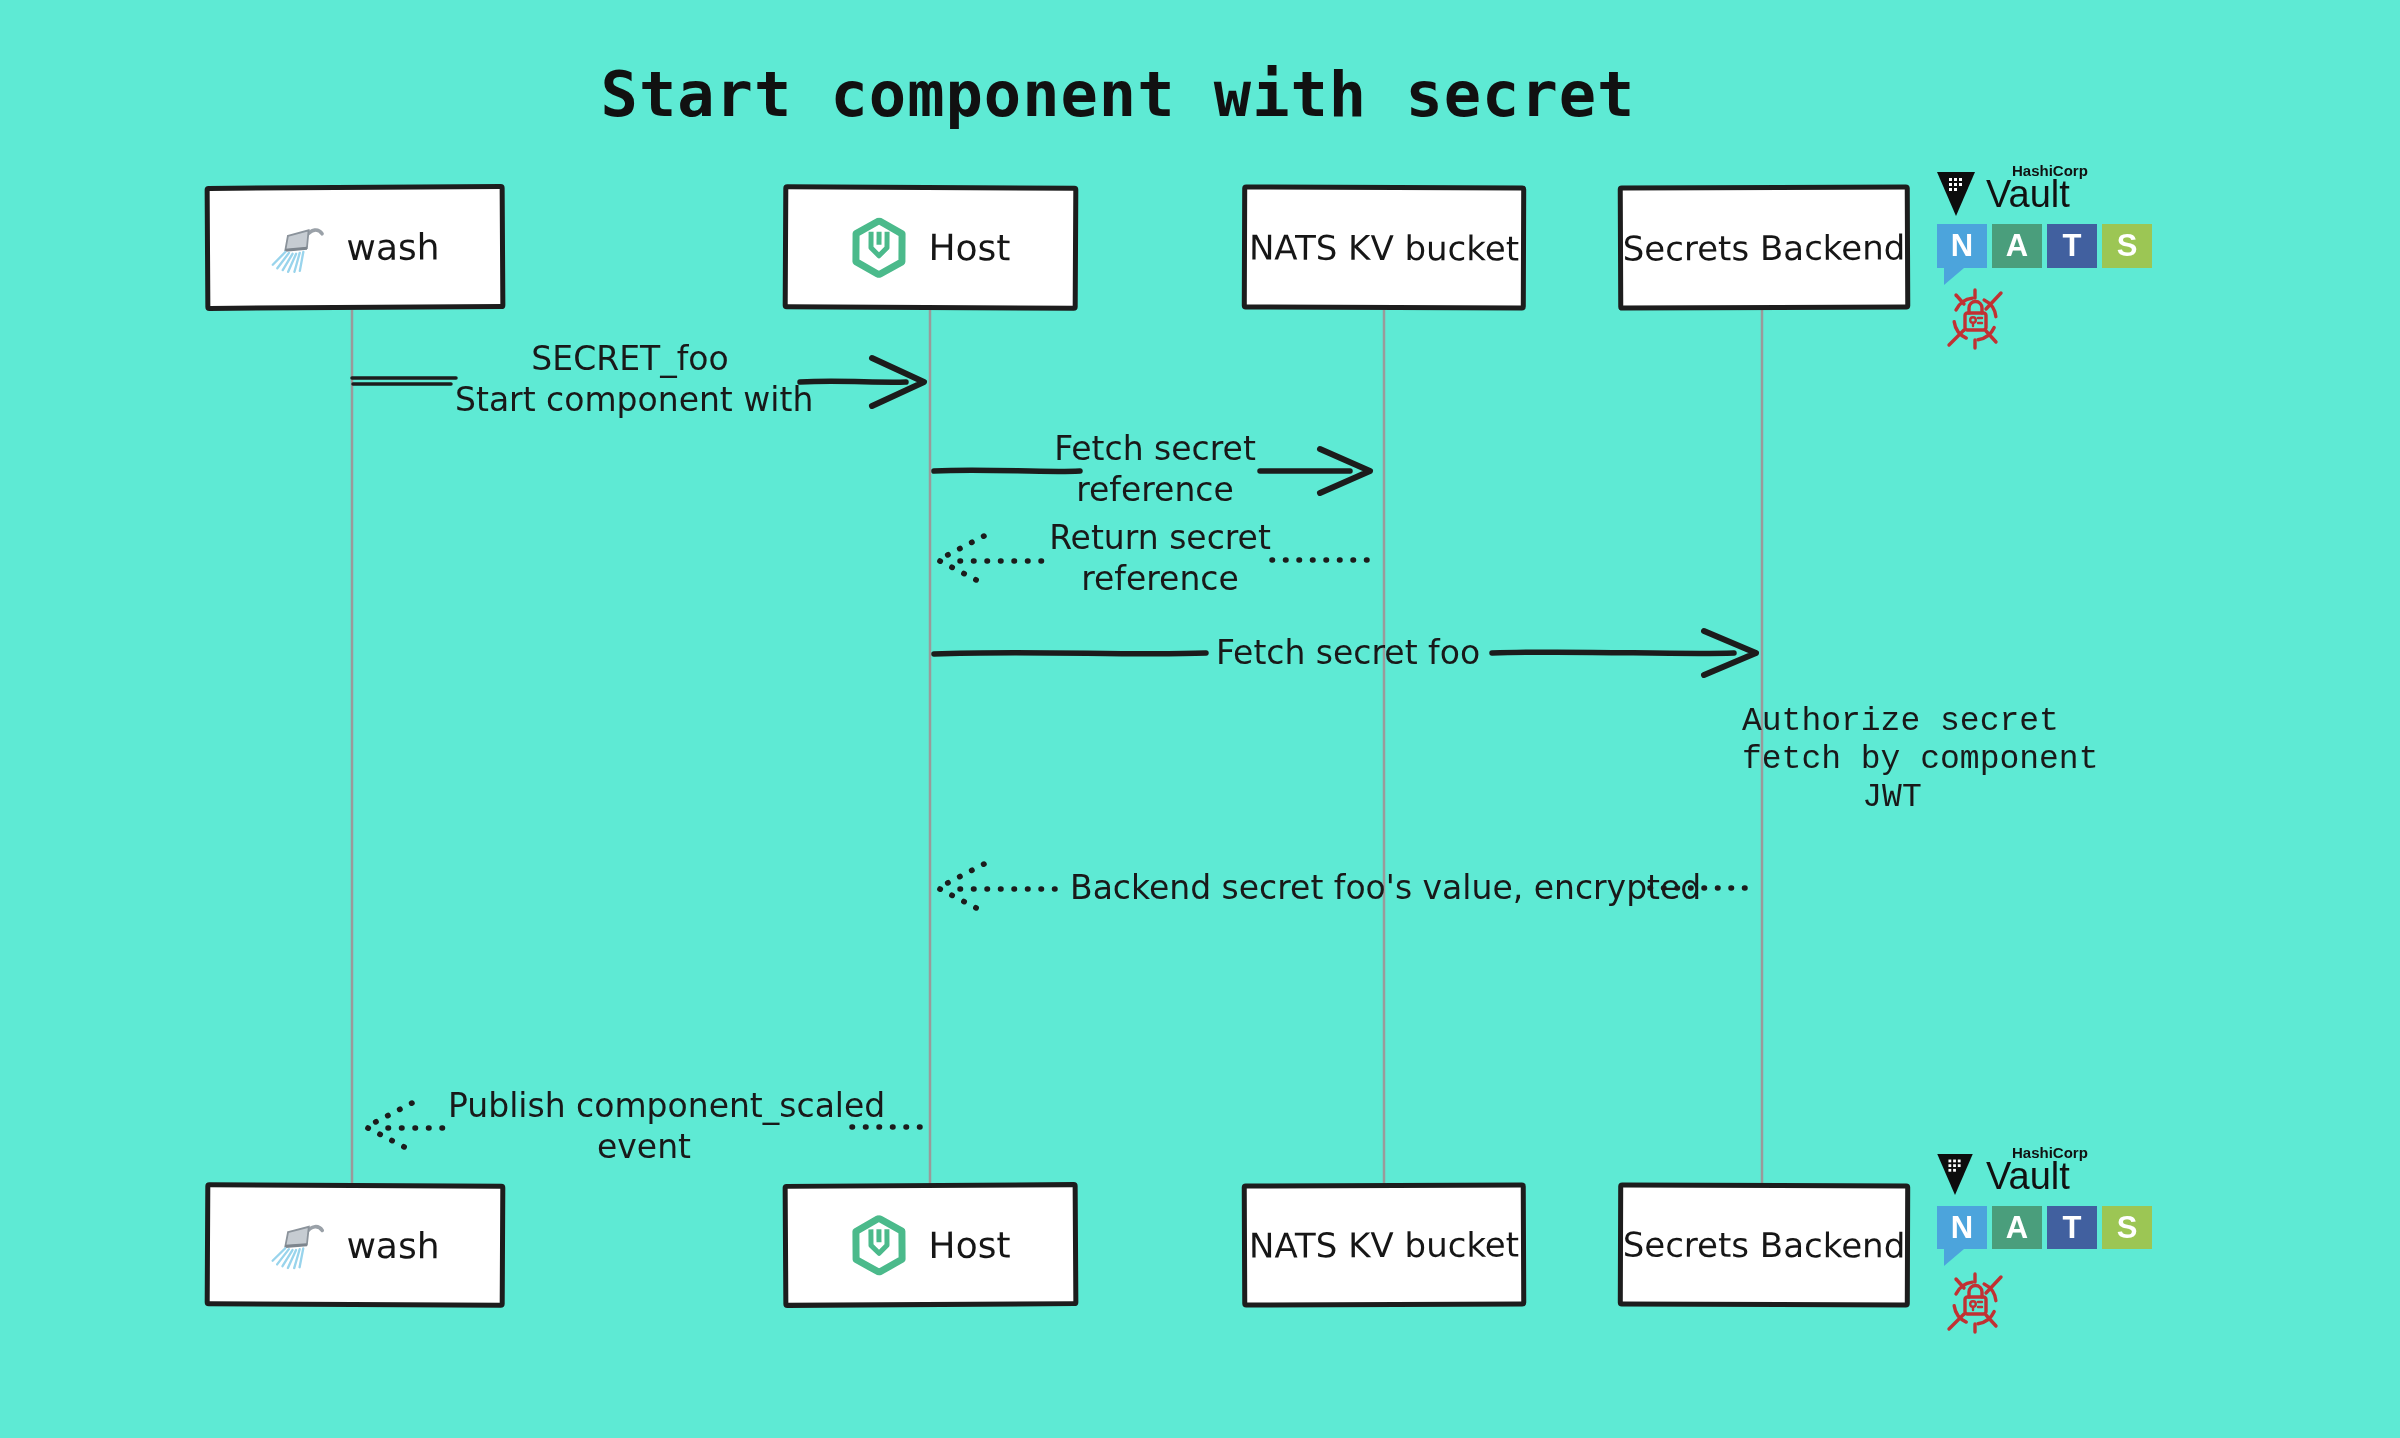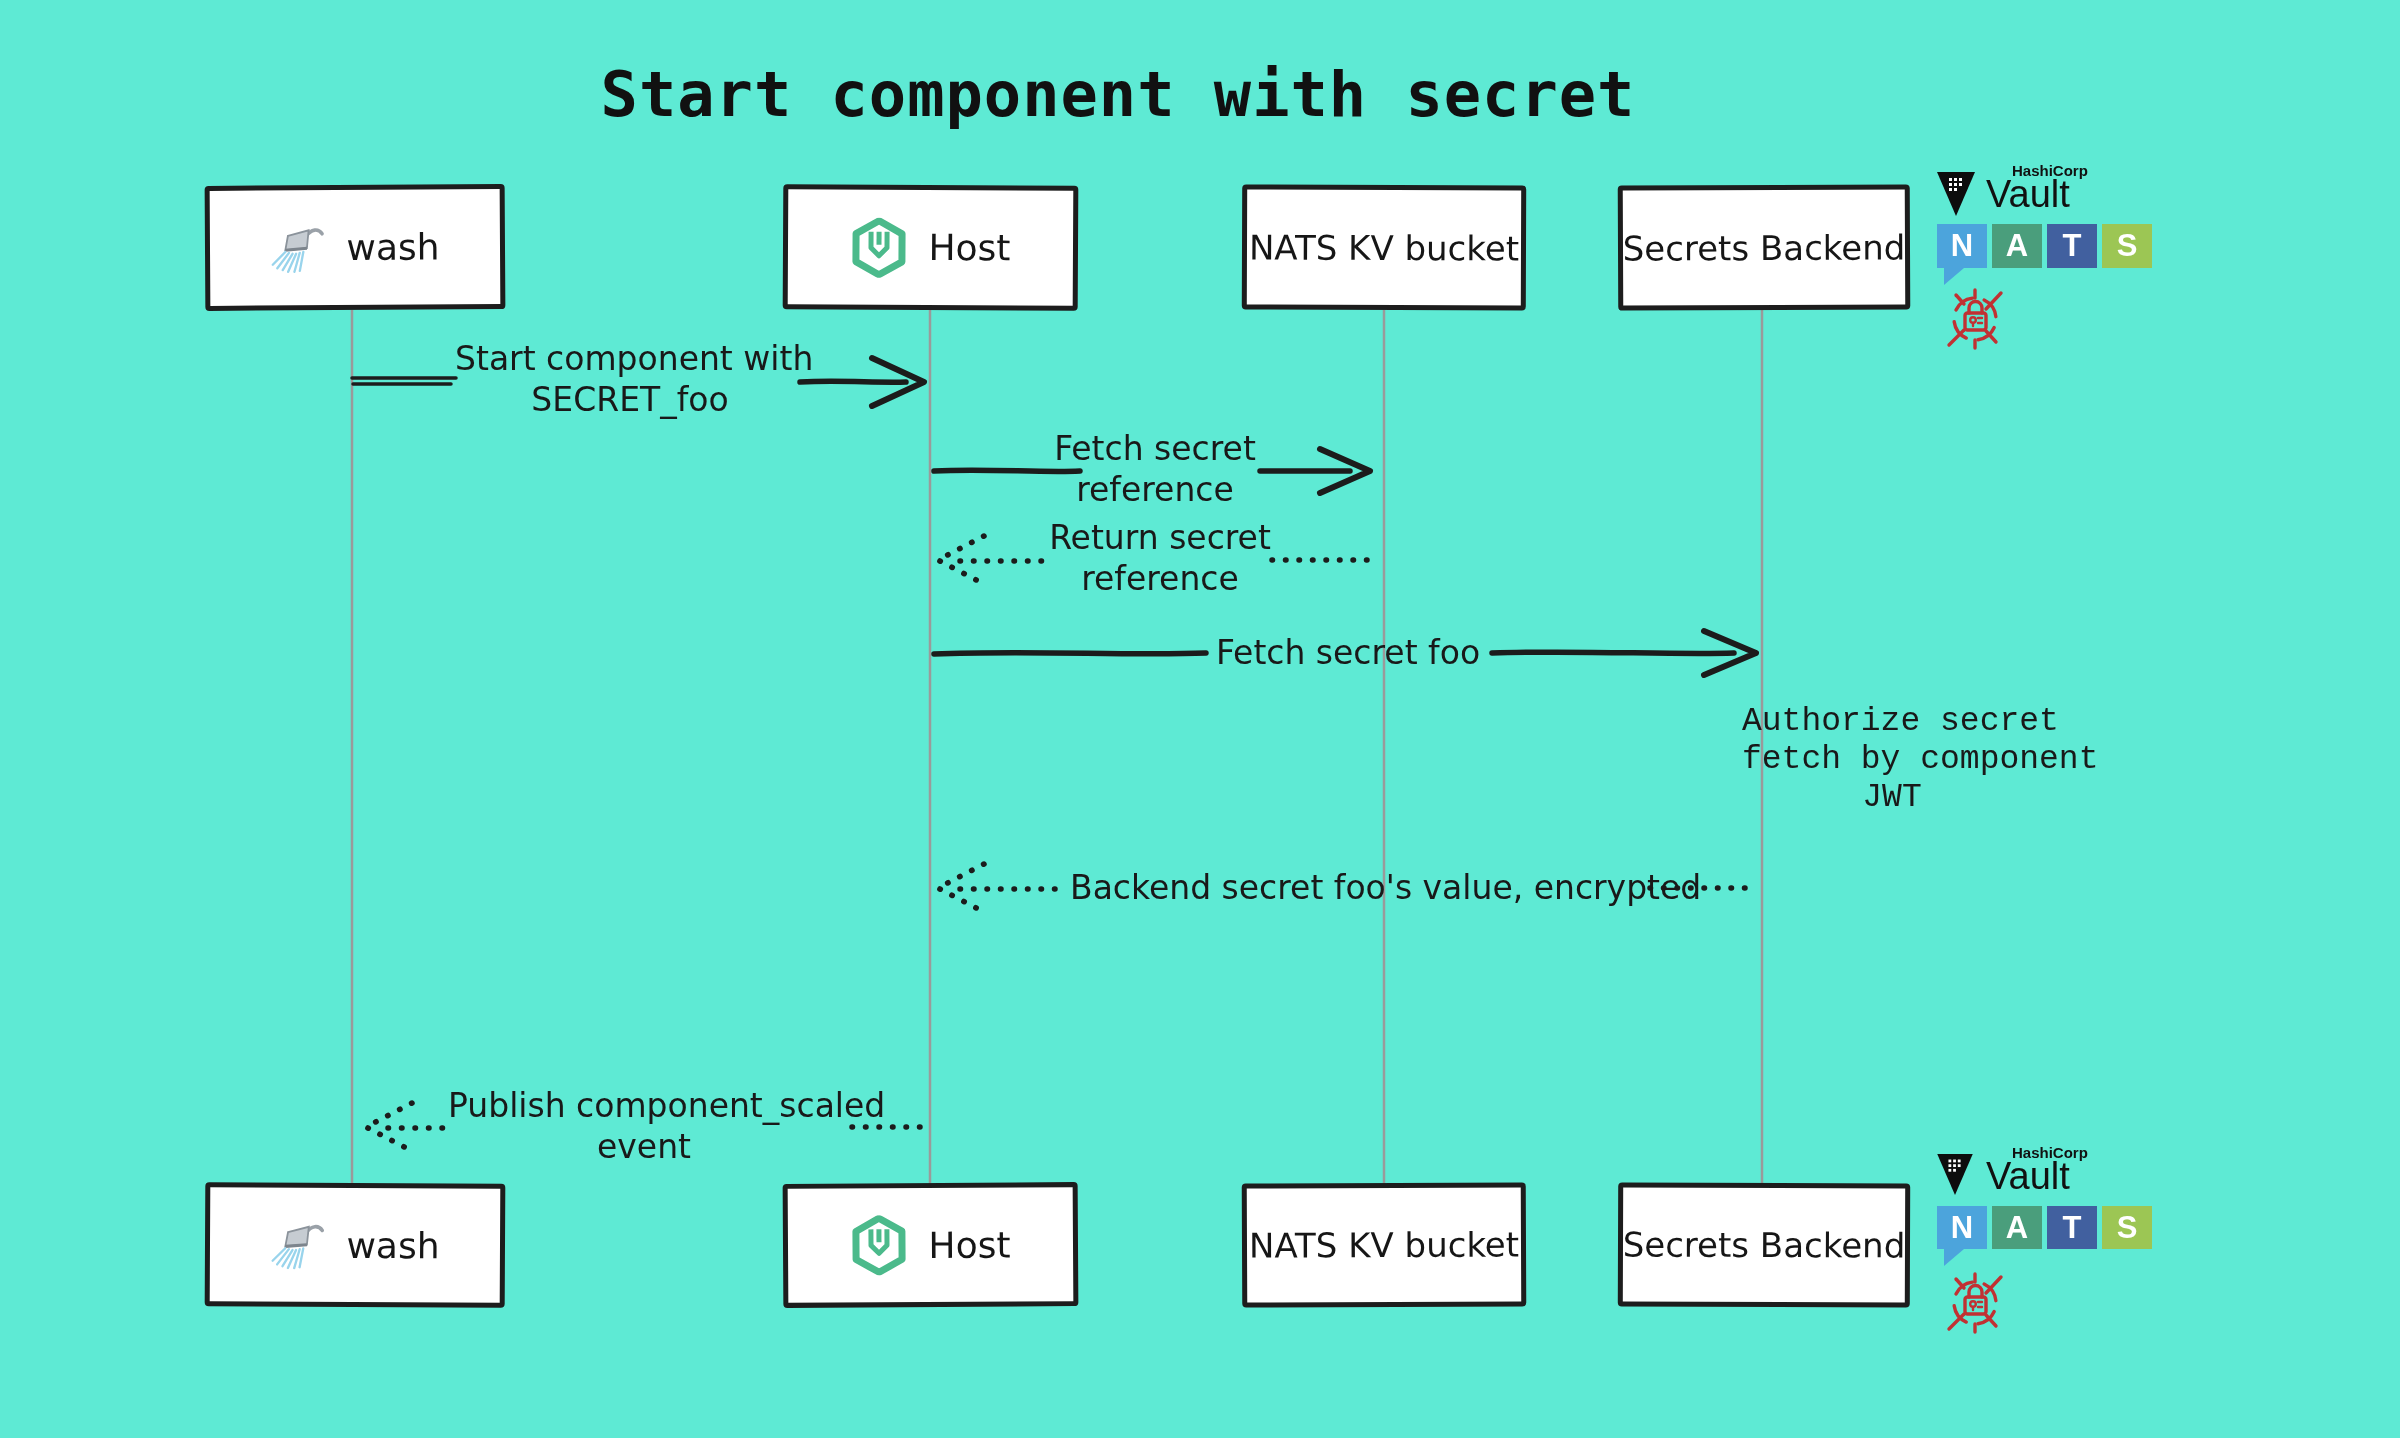--- a/index.html
+++ b/index.html
@@ -147,22 +147,22 @@
 
   <div class="box r4" style="left:1242px;top:1183px;width:284px;height:124px;">
     <span class="actor-label" style="font-size:34px;">NATS KV bucket</span>
   </div>
 
   <div class="box r3" style="left:1618px;top:1183px;width:292px;height:124px;">
     <span class="actor-label" style="font-size:34px;">Secrets Backend</span>
   </div>
 
   <div class="msg-label" style="left:455px;top:338px;width:350px;">
+    <div>SECRET_foo</div>
     <div>Start component with</div>
-    <div>SECRET_foo</div>
   </div>
 
   <div class="msg-label" style="left:1030px;top:428px;width:250px;">
     <div>Fetch secret</div>
     <div>reference</div>
   </div>
 
   <div class="msg-label" style="left:1035px;top:517px;width:250px;">
     <div>Return secret</div>
     <div>reference</div>

